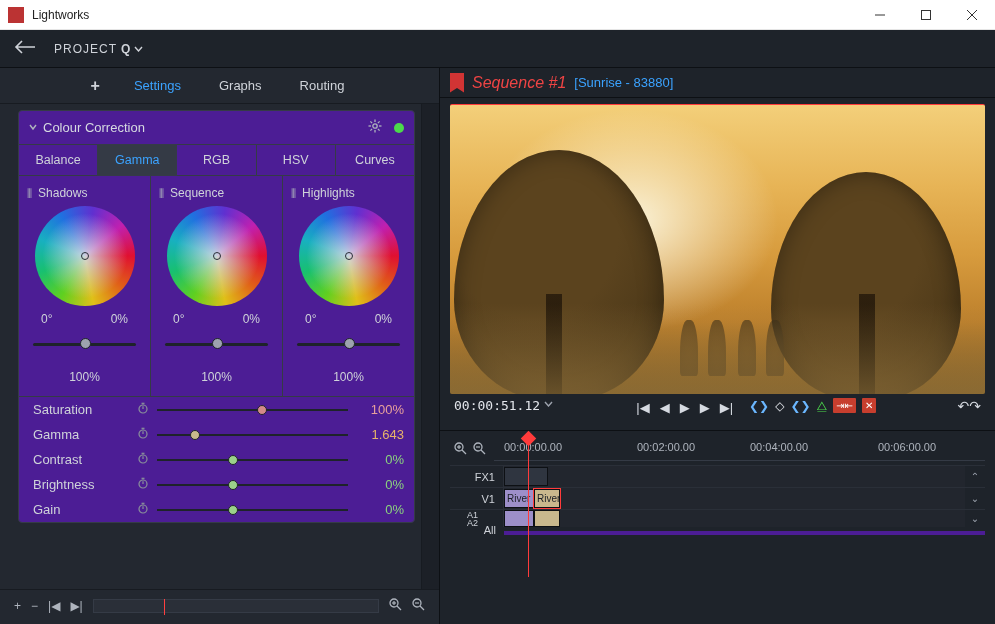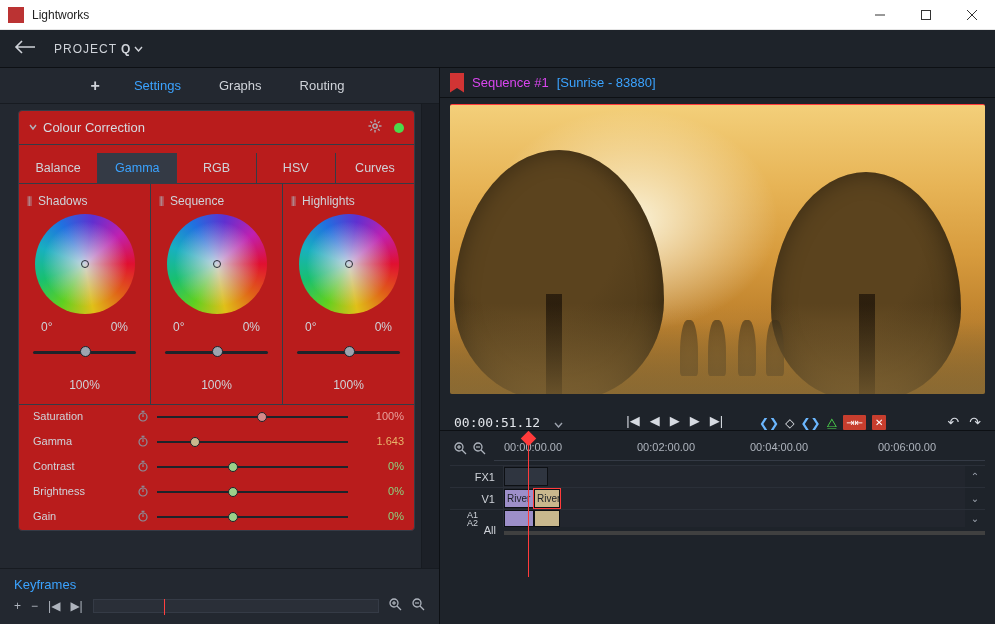--- a/index.html
+++ b/index.html
@@ -33,90 +33,90 @@
 
 .left-header { height: 36px; display: flex; align-items: center; justify-content: center; gap: 30px; border-bottom: 1px solid #171b21; }
 .left-header-item { color: #cfd3d9; font-size: 13px; padding: 8px 4px; }
 .left-header-item.active { color: #3ba3ff; }
 .plus-icon { color: #cfd3d9; font-size: 16px; font-weight: 700; }
 
 
 .panel-wrap { flex: 1; display: flex; }
 .panel-scroll { flex: 1; overflow: auto; padding: 6px 6px 6px 18px; }
 .scroll-gutter { width: 18px; background: #1c2027; border-left: 1px solid #171b21; }
-.panel { background: #b91c1c; border: 1px solid #353b46; border-radius: 4px; }
+.panel { background: #4c1d95; border: 1px solid #353b46; border-radius: 4px; }
 .panel-head { display: flex; align-items: center; padding: 8px 10px; gap: 6px; }
 .panel-caret { color: #aeb4bd; font-size: 10px; }
 .panel-title { color: #d6dae1; font-size: 13px; flex: 1; }
 .gear-icon { color: #aeb4bd; font-size: 13px; }
 .enable-dot { width: 10px; height: 10px; border-radius: 50%; background: #4cd94c; margin-left: 6px; }
 
 .cc-tabs { display: flex; border-top: 1px solid #353b46; border-bottom: 1px solid #353b46; }
-.cc-tab { flex: 1; text-align: center; padding: 8px 0; font-size: 12.5px; color: #cfd3d9; border-right: 1px solid #353b46; margin-top: 8px; }
+.cc-tab { flex: 1; text-align: center; padding: 8px 0; font-size: 12.5px; color: #cfd3d9; border-right: 1px solid #353b46; }
 .cc-tab:last-child { border-right: none; }
 .cc-tab.active { background: #343a45; color: #3ba3ff; }
 
 .wheels { display: flex; }
 .wheel-col { flex: 1; padding: 10px 8px 12px; border-right: 1px solid #353b46; text-align: center; }
 .wheel-col:last-child { border-right: none; }
 .wheel-head { display: flex; align-items: center; gap: 6px; color: #cfd3d9; font-size: 12px; margin-bottom: 6px; }
 .levels-icon { color: #aeb4bd; font-size: 11px; }
 .wheel { width: 100px; height: 100px; border-radius: 50%; margin: 0 auto 6px; position: relative;
   background: conic-gradient(from 90deg, #e01030, #e06018, #e0c018, #60d020, #18c070, #18b0c0, #2070e0, #6030d0, #c020b0, #e01030);
 }
 .wheel::before { content: ""; position: absolute; inset: 0; border-radius: 50%; background: radial-gradient(circle at center, rgba(210,215,225,0.95) 0%, rgba(210,215,225,0.0) 60%); }
 .wheel-pick { position: absolute; left: 50%; top: 50%; width: 8px; height: 8px; margin: -4px 0 0 -4px; border: 1.5px solid #2a2f38; border-radius: 50%; }
 .wheel-vals { display: flex; justify-content: space-between; color: #cfd3d9; font-size: 12px; padding: 0 14px; margin-bottom: 12px; }
 .mini-slider { height: 24px; position: relative; padding: 0 6px; }
 .mini-track { position: absolute; left: 6px; right: 6px; top: 5px; height: 3px; background: #1e232a; border-radius: 2px; }
 .mini-thumb { position: absolute; top: 0; left: 50%; width: 11px; height: 11px; margin-left: -5px; border-radius: 50%; background: #9da3ae; border: 1px solid #1e232a; }
 .mini-val { color: #cfd3d9; font-size: 12px; margin-top: 8px; }
 
 .param-rows { border-top: 1px solid #353b46; }
-.param-row { display: flex; align-items: flex-start; padding: 5px 10px 5px 14px; gap: 8px; font-size: 11px; }
+.param-row { display: flex; align-items: flex-end; padding: 5px 10px 5px 14px; gap: 8px; font-size: 13px; }
 .param-label { color: #cfd3d9; width: 96px; }
 .kf-btn { color: #8a909b; font-size: 12px; }
 .slider { flex: 1; position: relative; height: 14px; }
 .slider-track { position: absolute; left: 0; right: 0; top: 6px; height: 2px; background: #1e232a; }
 .slider-thumb { position: absolute; top: 2px; width: 10px; height: 10px; border-radius: 50%; margin-left: -5px; border: 1px solid #1e232a; }
 .param-val { width: 48px; text-align: right; }
 
 
 .kf-footer { border-top: 1px solid #171b21; padding: 8px 14px 10px; }
 .kf-title { color: #3ba3ff; font-size: 13px; margin-bottom: 6px; }
 .kf-row { display: flex; align-items: center; gap: 10px; }
 .kf-row .icn { color: #aeb4bd; font-size: 12px; }
 .kf-track { flex: 1; height: 14px; background: #2a2f38; border: 1px solid #353b46; position: relative; }
 .kf-marker { position: absolute; left: 70px; top: -1px; width: 1px; height: 16px; background: #ff4040; }
 
 
 .seq-head { height: 30px; display: flex; align-items: center; gap: 8px; padding: 0 10px; border-bottom: 1px solid #0d1014; }
 .bookmark { width: 14px; height: 20px; background: #d13434; clip-path: polygon(0 0,100% 0,100% 100%,50% 78%,0 100%); }
-.seq-name { color: #d946ef; font-size: 13px; }
+.seq-name { color: #ef4444; font-size: 16px; font-style: italic; }
 .seq-clip { color: #3ba3ff; font-size: 13px; }
 
 .preview { height: 290px; margin: 6px 10px 4px; position: relative; border-radius: 2px; overflow: hidden;
   border-top: 1px solid #ff3b3b;
   background:
     radial-gradient(ellipse 44% 62% at 34% 40%, rgba(255,255,240,0.85), rgba(255,255,240,0) 62%),
     linear-gradient(180deg, #f3cf7a 0%, #e7b456 28%, #d79b3d 52%, #bd802c 75%, #6b4d1c 100%);
 }
 .tree { position: absolute; bottom: -6px; border-radius: 50% 50% 45% 45% / 60% 60% 40% 40%;
   background: radial-gradient(circle at 38% 34%, #5b431e 0%, #5b431e 40%, #3e2e13 100%);
   box-shadow: inset 0 0 24px rgba(0,0,0,0.38);
 }
 .tree.lg { left: 4px; width: 210px; height: 250px; }
 .tree.md { right: 24px; width: 190px; height: 228px; }
 .trunk { position: absolute; bottom: 0; width: 16px; height: 100px; background: linear-gradient(#2e200e,#1e1507); }
 .trunk.l { left: 96px; }
 .trunk.r { right: 110px; }
 .tree.sm { position: absolute; bottom: 18px; width: 18px; height: 56px; background: rgba(100,80,45,0.45); border-radius: 40% 40% 10% 10% / 60% 60% 10% 10%; }
 .fog { position: absolute; left: 0; right: 0; bottom: 0; height: 90px; background: linear-gradient(180deg, rgba(220,190,130,0) 0%, rgba(164,130,70,0.55) 100%); }
 
-.transport { height: 32px; display: flex; align-items: flex-end; padding: 0 14px; gap: 10px; color: #d6dae1; }
+.transport { height: 32px; display: flex; align-items: flex-start; padding: 0 14px; color: #d6dae1; }
 .tc { font-size: 13px; color: #e3e6eb; font-family: "Segoe UI", monospace; }
 .tc-caret { color: #9da3ae; font-size: 10px; margin-left: 4px; }
 .transport .spacer { flex: 1; }
 .tp-btn { color: #d6dae1; font-size: 13px; padding: 2px; }
 .tp-grp { display: flex; gap: 6px; align-items: center; }
 .mk { font-size: 12px; }
 .mk-lblue { color: #6bb7ff; }
 .mk-white { color: #e3e6eb; }
 .mk-green { color: #4cd94c; }
 .mk-red { background: #c73e2e; color:#fff; padding:2px 3px; font-size:10px; border-radius:1px; }
@@ -136,21 +136,21 @@
 .tl-row.audio { height: 18px; }
 .tl-label { width: 54px; color: #cfd3d9; font-size: 11px; display: flex; align-items: center; justify-content: flex-end; padding-right: 8px; border-right: 1px solid #2a2f38; background: #1e232a; }
 .tl-label.stack { flex-direction: column; font-size: 9px; line-height: 8px; justify-content: center; }
 .tl-track { flex: 1; position: relative; background: #22262e; }
 .tl-caret { width: 20px; display: flex; align-items: center; justify-content: center; color: #9da3ae; font-size: 10px; }
 .clip { position: absolute; top: 1px; bottom: 1px; border: 1px solid #0d1014; font-size: 10px; color: #1b1f26; display: flex; align-items: center; padding: 0 2px; overflow: hidden; }
 .clip.purple { background: #9d8fc9; }
 .clip.tan { background: #c9b88d; }
 .clip.sel { outline: 1px solid #ff3b3b; }
 .clip.audio { top: 0; bottom: 0; }
-.all-track { height: 4px; background: #404040; margin: 4px 0 0 54px; position: relative; }
+.all-track { height: 4px; background: #4c1d95; margin: 4px 0 0 54px; position: relative; }
 .all-label { position: absolute; left: -54px; top: -7px; width: 54px; color: #cfd3d9; font-size: 11px; text-align: right; padding-right: 8px; }
 </style>
 </head>
 <body>
 
 <div class="titlebar">
   <div class="app-icon"></div>
   <div class="app-title">Lightworks</div>
   <div class="win-controls">
     <div class="win-btn">
@@ -368,21 +368,20 @@
                   </div>
                   <span class="param-val" style="color:#8bd27f">0%</span>
                 </div>
               </div>
           </div>
         </div>
         <div class="scroll-gutter"></div>
       </div>
 
       <div class="kf-footer">
-        <div class="kf-title">Keyframes</div>
         <div class="kf-row">
           <span class="icn">+</span>
           <span class="icn">−</span>
           <span class="icn">|◀</span>
           <span class="icn">▶|</span>
           <div class="kf-track">
               <div class="kf-marker"></div>
             </div>
           <span class="icn">
             <svg width="13" height="13" viewBox="0 0 13 13">

